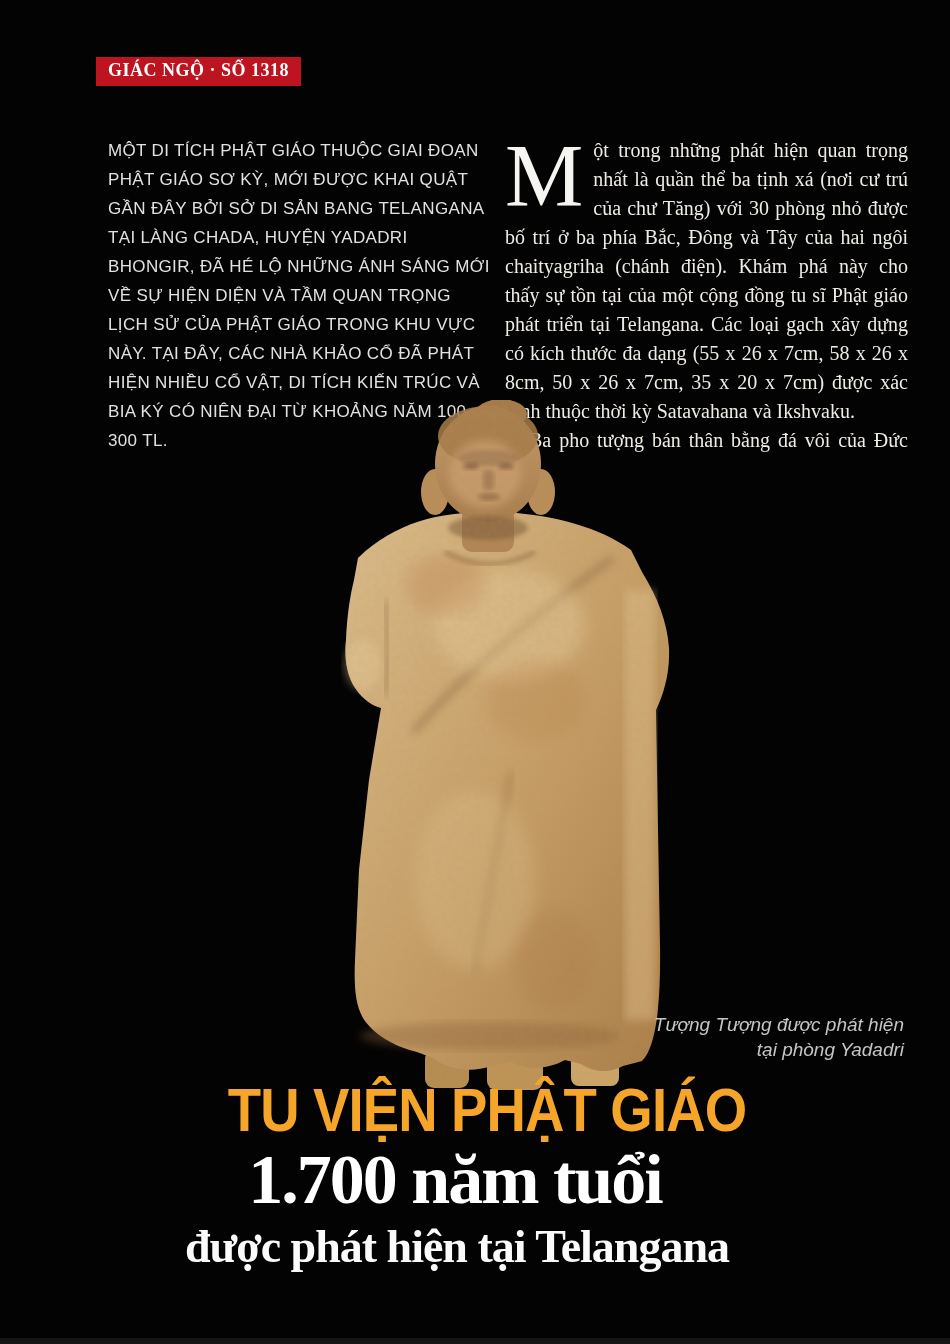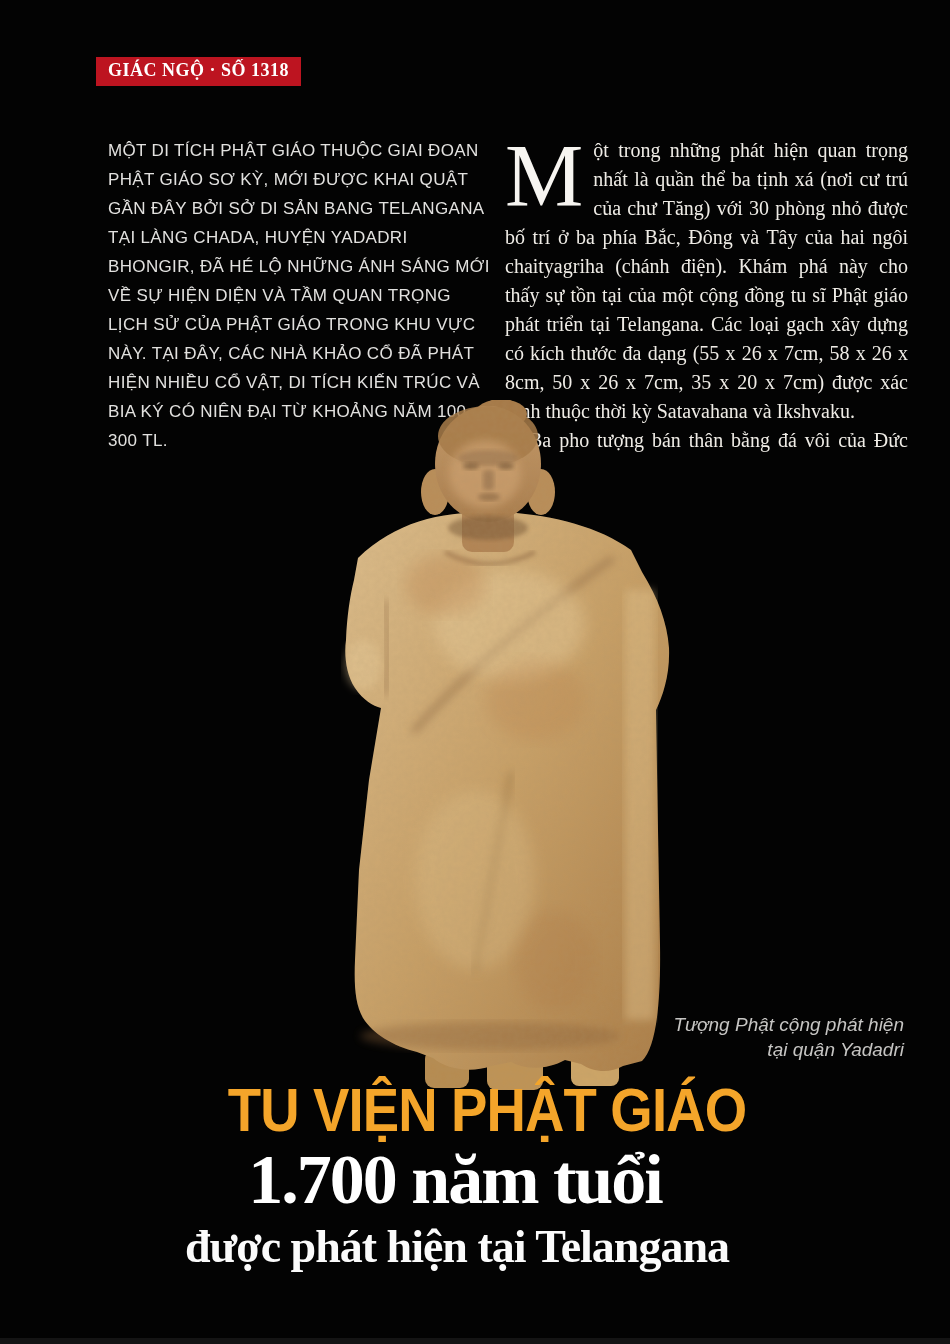--- a/index.html
+++ b/index.html
@@ -170,22 +170,22 @@
       <ellipse cx="38" cy="265" rx="18" ry="25" fill="#e8cd9c" opacity="0.4" filter="url(#b4)"></ellipse>
       <ellipse cx="120" cy="185" rx="40" ry="30" fill="#b5743f" opacity="0.25" filter="url(#b8)"></ellipse>
       <ellipse cx="210" cy="300" rx="50" ry="40" fill="#b5743f" opacity="0.2" filter="url(#b8)"></ellipse>
       <ellipse cx="230" cy="560" rx="40" ry="50" fill="#a86e3e" opacity="0.2" filter="url(#b8)"></ellipse>
 
       <use href="#statueShapes" filter="url(#grain)" opacity="0.3"></use>
     </svg>
   </div>
 
   <div class="caption">
-    <span>Tượng Phật cộng phát hiện</span><br>
-    <span>tại quận Yadadri</span>
+    <span>Tượng Tượng được phát hiện</span><br>
+    <span>tại phòng Yadadri</span>
   </div>
 
   <div class="headline">
     <div class="kicker">TU VIỆN PHẬT GIÁO</div>
     <div class="title">1.700 năm tuổi</div>
     <div class="subtitle">được phát hiện tại Telangana</div>
   </div>
 
   <div class="bottom-strip"></div>
 </div>

